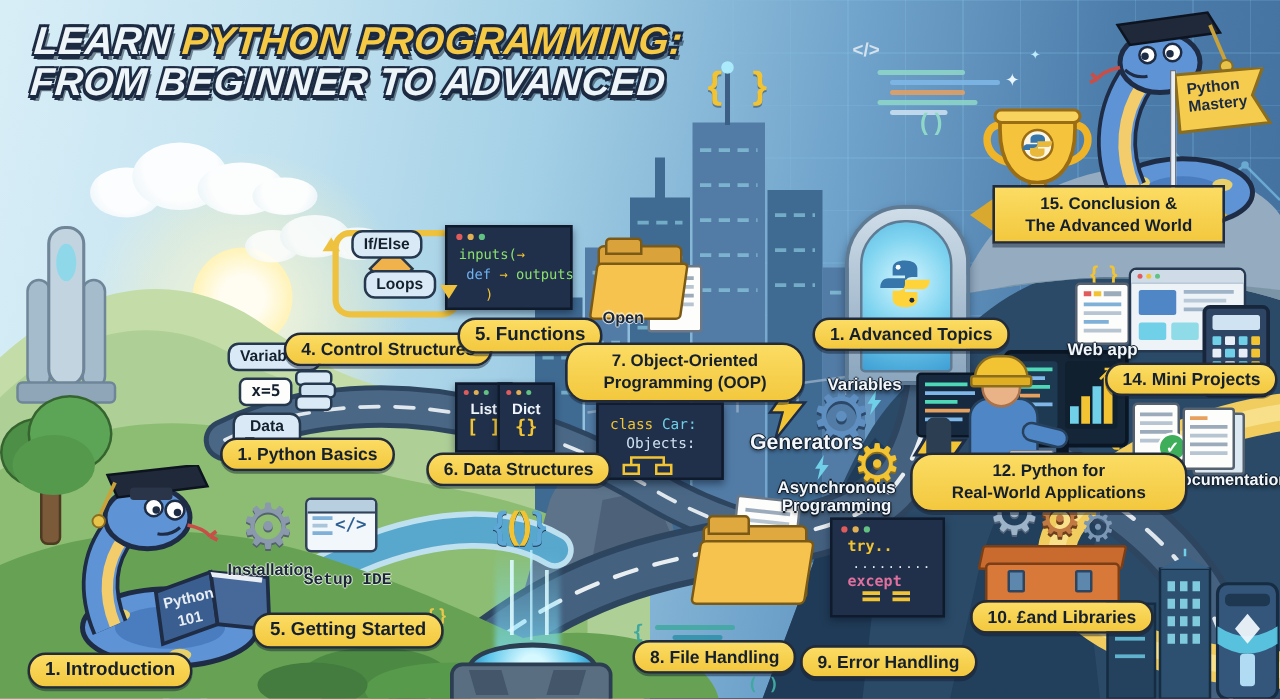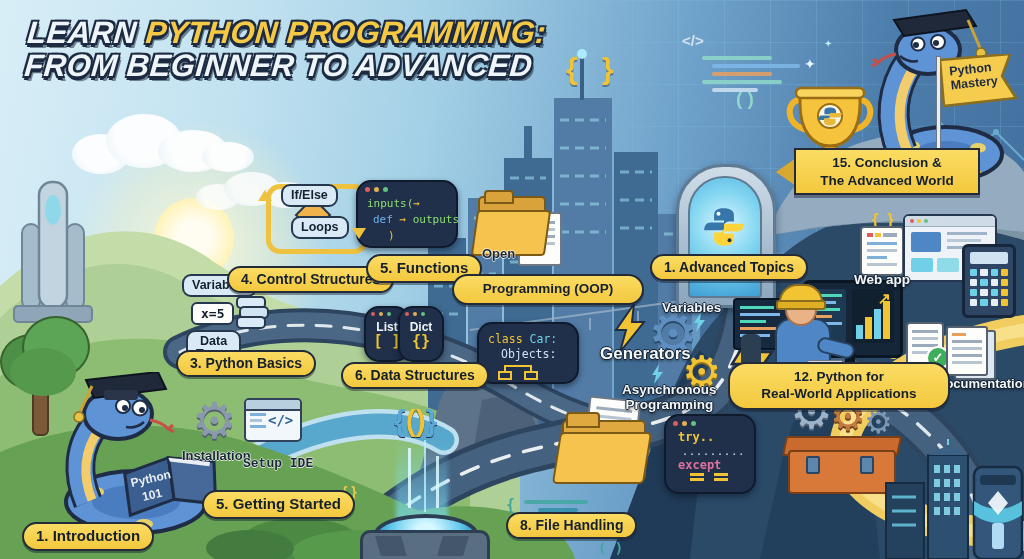--- a/index.html
+++ b/index.html
@@ -8,21 +8,21 @@
          background:linear-gradient(100deg,#d8eef7 0%,#c2e2f0 22%,#a3d0e6 40%,#70a3cb 62%,#4d7dab 80%,#406e9c 100%);}
   .abs{position:absolute;}
   .pill{background:linear-gradient(#fbdc63,#f3c83e);border:2px solid #232a38;border-radius:999px;
         color:#15202e;font-weight:800;font-size:14px;line-height:1.1;padding:4px 12px;white-space:nowrap;
         box-shadow:0 2px 0 rgba(20,30,48,.45);z-index:40;}
   .pill2{background:linear-gradient(#fbdc63,#f3c83e);border:2px solid #232a38;border-radius:18px;
         color:#15202e;font-weight:800;font-size:13.5px;line-height:1.25;padding:5px 10px;text-align:center;
         box-shadow:0 2px 0 rgba(20,30,48,.45);z-index:40;}
   .bub{background:#d9eaf6;border:2px solid #26384e;border-radius:9px;color:#14202e;font-weight:800;
        font-size:12.5px;line-height:1.05;padding:3px 8px;white-space:nowrap;z-index:38;text-align:center;}
-  .codewin{background:#20304a;border:2px solid #0f1a2c;border-radius:15px;z-index:30;
+  .codewin{background:#20304a;border:2px solid #0f1a2c;border-radius:0;z-index:30;
            box-shadow:0 3px 6px rgba(10,20,35,.5);}
   .dots{position:absolute;left:7px;top:5px;display:flex;gap:4px;}
   .dot{width:5px;height:5px;border-radius:50%;}
   .mono{font-family:"DejaVu Sans Mono",monospace;}
   .lbl-light{color:#f2f7fb;font-weight:800;text-shadow:0 1px 0 #15202e,1px 0 0 #15202e,-1px 0 0 #15202e,0 -1px 0 #15202e,0 2px 3px rgba(0,0,0,.6);z-index:36;}
   .lbl-dark{color:#1b2737;font-weight:800;text-shadow:0 1px 0 rgba(255,255,255,.75),0 -1px 0 rgba(255,255,255,.5),1px 0 0 rgba(255,255,255,.5),-1px 0 0 rgba(255,255,255,.5);z-index:36;}
   .cloud i{position:absolute;background:radial-gradient(circle at 50% 35%,#ffffff 55%,#e4f1f8 100%);border-radius:50%;display:block;}
   .codebars div{height:4px;border-radius:2px;margin:4px 0;opacity:.85;}
   #title{left:26px;top:16px;z-index:60;font-style:italic;font-weight:900;letter-spacing:.5px;
          font-size:31px;line-height:1.08;transform:skewX(-5deg);white-space:nowrap;
@@ -218,21 +218,21 @@
   <div class="abs lbl-dark" style="left:182px;top:448px;font-size:13px;">Installation</div>
   <div class="abs" style="left:244px;top:398px;width:54px;height:40px;background:#f2f7fb;border:2px solid #31425a;border-radius:5px;z-index:10;">
     <div class="abs" style="left:0;top:0;width:100%;height:9px;background:#b8cfe0;border-bottom:2px solid #31425a;border-radius:3px 3px 0 0;"></div>
     <div class="abs" style="left:4px;top:13px;width:16px;height:3px;background:#7fb0d8;"></div>
     <div class="abs" style="left:4px;top:19px;width:12px;height:3px;background:#a8c5da;"></div>
     <div class="abs" style="left:4px;top:25px;width:16px;height:3px;background:#7fb0d8;"></div>
     <div class="abs mono" style="left:22px;top:12px;font-size:14px;font-weight:bold;color:#2e5f94;">&lt;/&gt;</div>
   </div>
   <div class="abs lbl-dark" style="left:243px;top:456px;font-size:13px;font-family:Liberation Mono, monospace;">Setup IDE</div>
 
-  <div class="pill abs" style="left:176px;top:350px;">3. Python Basics</div>
+  <div class="pill abs" style="left:176px;top:350px;">1. Python Basics</div>
 
   <div class="bub abs" style="left:182px;top:274px;">Variables</div>
   <div class="abs mono" style="left:191px;top:302px;background:#fdfdfb;border:2px solid #26384e;border-radius:6px;font-size:13px;font-weight:bold;color:#14202e;padding:2px 8px;z-index:38;">x=5</div>
   <div class="abs" style="left:236px;top:296px;z-index:37;">
     <div style="width:26px;height:9px;background:#d9eaf6;border:2px solid #26384e;border-radius:5px;"></div>
     <div style="width:26px;height:9px;background:#cfe3f2;border:2px solid #26384e;border-radius:5px;margin-top:-3px;margin-left:3px;"></div>
     <div style="width:26px;height:9px;background:#d9eaf6;border:2px solid #26384e;border-radius:5px;margin-top:-3px;"></div>
   </div>
   <div class="bub abs" style="left:186px;top:330px;">
     <div>Data</div>
@@ -276,20 +276,21 @@
         <div class="dot" style="background:#e2b054;width:4px;height:4px;"></div>
         <div class="dot" style="background:#62c183;width:4px;height:4px;"></div>
       </div>
     <div style="margin-top:12px;font-size:12px;font-weight:800;color:#eef4f9;">Dict</div>
     <div class="mono" style="font-size:15px;font-weight:bold;color:#f2c433;line-height:1;">{}</div>
   </div>
 
   <div class="pill abs" style="left:341px;top:362px;">6. Data Structures</div>
 
   <div class="pill2 abs" style="left:452px;top:274px;width:168px;">
+    <div>7. Object-Oriented</div>
     <div>Programming (OOP)</div>
   </div>
 
   <div class="codewin abs mono" style="left:477px;top:322px;width:98px;height:58px;">
     <div class="abs" style="left:9px;top:8px;font-size:11.5px;white-space:nowrap;"><span style="color:#f2c433;">class</span> <span style="color:#6fd0e8;">Car:</span></div>
     <div class="abs" style="left:22px;top:23px;font-size:11.5px;color:#cfe3f2;">Objects:</div>
     <svg class="abs" width="44" height="18" viewBox="0 0 44 18" style="left:18px;top:38px;">
       <g fill="none" stroke="#f2c433" stroke-width="2">
           <rect x="2" y="10" width="12" height="7"></rect>
           <rect x="28" y="10" width="12" height="7"></rect>
@@ -362,30 +363,32 @@
         <div class="dot" style="background:#e05c5c;"></div>
         <div class="dot" style="background:#e2b054;"></div>
         <div class="dot" style="background:#62c183;"></div>
       </div>
     <div class="abs" style="left:12px;top:14px;font-size:12px;color:#f2c433;font-weight:bold;">try..</div>
     <div class="abs" style="left:16px;top:30px;font-size:10px;color:#e8eef5;letter-spacing:1px;">.........</div>
     <div class="abs" style="left:12px;top:42px;font-size:12px;color:#e0709e;font-weight:bold;">except</div>
     <div class="abs" style="left:24px;top:62px;width:14px;height:3px;background:#f2c433;box-shadow:0 -5px 0 #f2c433;"></div>
     <div class="abs" style="left:48px;top:62px;width:14px;height:3px;background:#f2c433;box-shadow:0 -5px 0 #f2c433;"></div>
   </div>
+  <div class="pill abs" style="left:640px;top:516px;">9. Error Handling</div>
 
   <div class="abs" style="left:782px;top:404px;width:122px;height:90px;z-index:12;">
     <div class="abs" style="left:8px;top:-16px;font-size:48px;line-height:1;color:#9db3c8;text-shadow:0 2px 0 #55667a;">⚙</div>
     <div class="abs" style="left:48px;top:-8px;font-size:40px;line-height:1;color:#c07a42;text-shadow:0 2px 0 #6e3f1c;">⚙</div>
     <div class="abs" style="left:82px;top:2px;font-size:32px;line-height:1;color:#7c98b5;">⚙</div>
     <div class="abs" style="left:2px;top:32px;width:112px;height:16px;background:#c96a2e;border:2px solid #7a3f16;transform:skewX(-12deg);border-radius:3px;"></div>
     <div class="abs" style="left:6px;top:46px;width:104px;height:40px;background:#d8793a;border:2px solid #7a3f16;border-radius:4px;"></div>
     <div class="abs" style="left:24px;top:52px;width:10px;height:14px;background:#5e87ad;border:2px solid #2c4560;border-radius:2px;"></div>
     <div class="abs" style="left:78px;top:52px;width:10px;height:14px;background:#5e87ad;border:2px solid #2c4560;border-radius:2px;"></div>
   </div>
+  <div class="pill abs" style="left:776px;top:480px;">10. £and Libraries</div>
 
   <div class="abs" style="left:733px;top:272px;width:178px;height:130px;z-index:14;">
     <div class="abs" style="left:0;top:26px;width:56px;height:48px;background:#17293e;border:2px solid #0b1624;border-radius:4px;">
       <div style="margin:6px 5px 0;height:3px;background:#4fd8b8;width:34px;"></div>
         <div style="margin:4px 5px 0;height:3px;background:#7fb8e8;width:40px;"></div>
         <div style="margin:4px 5px 0;height:3px;background:#4fd8b8;width:26px;"></div>
         <div style="margin:4px 5px 0;height:3px;background:#e8a05f;width:36px;"></div>
         <div style="margin:4px 5px 0;height:3px;background:#7fb8e8;width:30px;"></div>
     </div>
     <div class="abs" style="left:70px;top:8px;width:94px;height:72px;background:#152638;border:3px solid #0b1624;border-radius:6px;">
@@ -517,20 +520,21 @@
       <span style="height:7px;background:#6fd0e8;border-radius:1px;"></span>
         <span style="height:7px;background:#e8eef5;border-radius:1px;"></span>
         <span style="height:7px;background:#6fd0e8;border-radius:1px;"></span>
         <span style="height:7px;background:#f2c433;border-radius:1px;"></span>
       <span style="height:7px;background:#e8eef5;border-radius:1px;"></span>
         <span style="height:7px;background:#6fd0e8;border-radius:1px;"></span>
         <span style="height:7px;background:#e8eef5;border-radius:1px;"></span>
         <span style="height:7px;background:#f2c433;border-radius:1px;"></span>
     </div>
   </div>
+  <div class="pill abs" style="left:884px;top:290px;">14. Mini Projects</div>
 
   <div class="abs" style="left:886px;top:330px;font-size:26px;font-weight:bold;color:#f2c433;z-index:12;">{</div>
   <div class="abs" style="left:906px;top:322px;width:34px;height:42px;background:#fdfdfb;border:2px solid #55616f;border-radius:4px;z-index:12;">
     <div style="margin:6px 4px 0;height:3px;background:#9cabbb;"></div>
       <div style="margin:4px 4px 0;height:3px;background:#b7c4d1;"></div>
       <div style="margin:4px 4px 0;height:3px;background:#9cabbb;"></div>
       <div style="margin:4px 4px 0;height:3px;background:#b7c4d1;"></div>
     <div class="abs" style="left:18px;top:22px;width:20px;height:20px;border-radius:50%;background:#3fae5a;border:2px solid #fff;color:#fff;font-size:13px;font-weight:bold;text-align:center;line-height:20px;">✓</div>
   </div>
   <div class="abs lbl-light" style="left:902px;top:368px;font-size:13px;">Linting</div>

